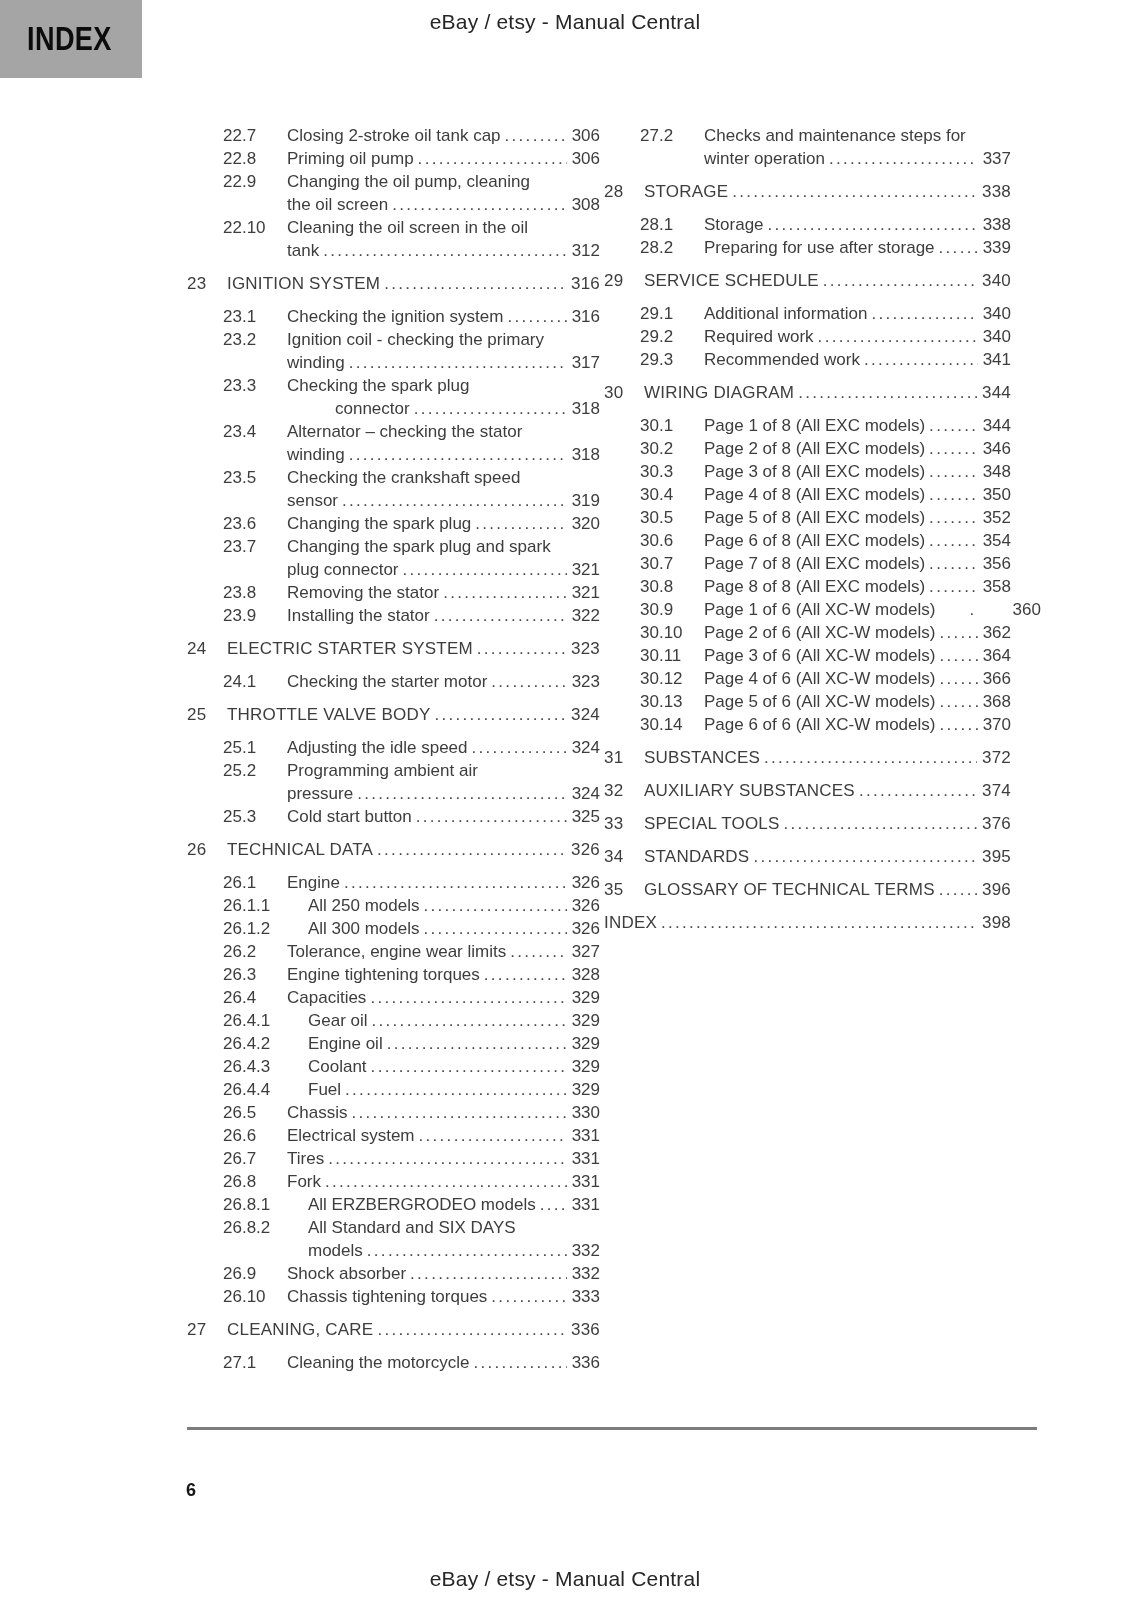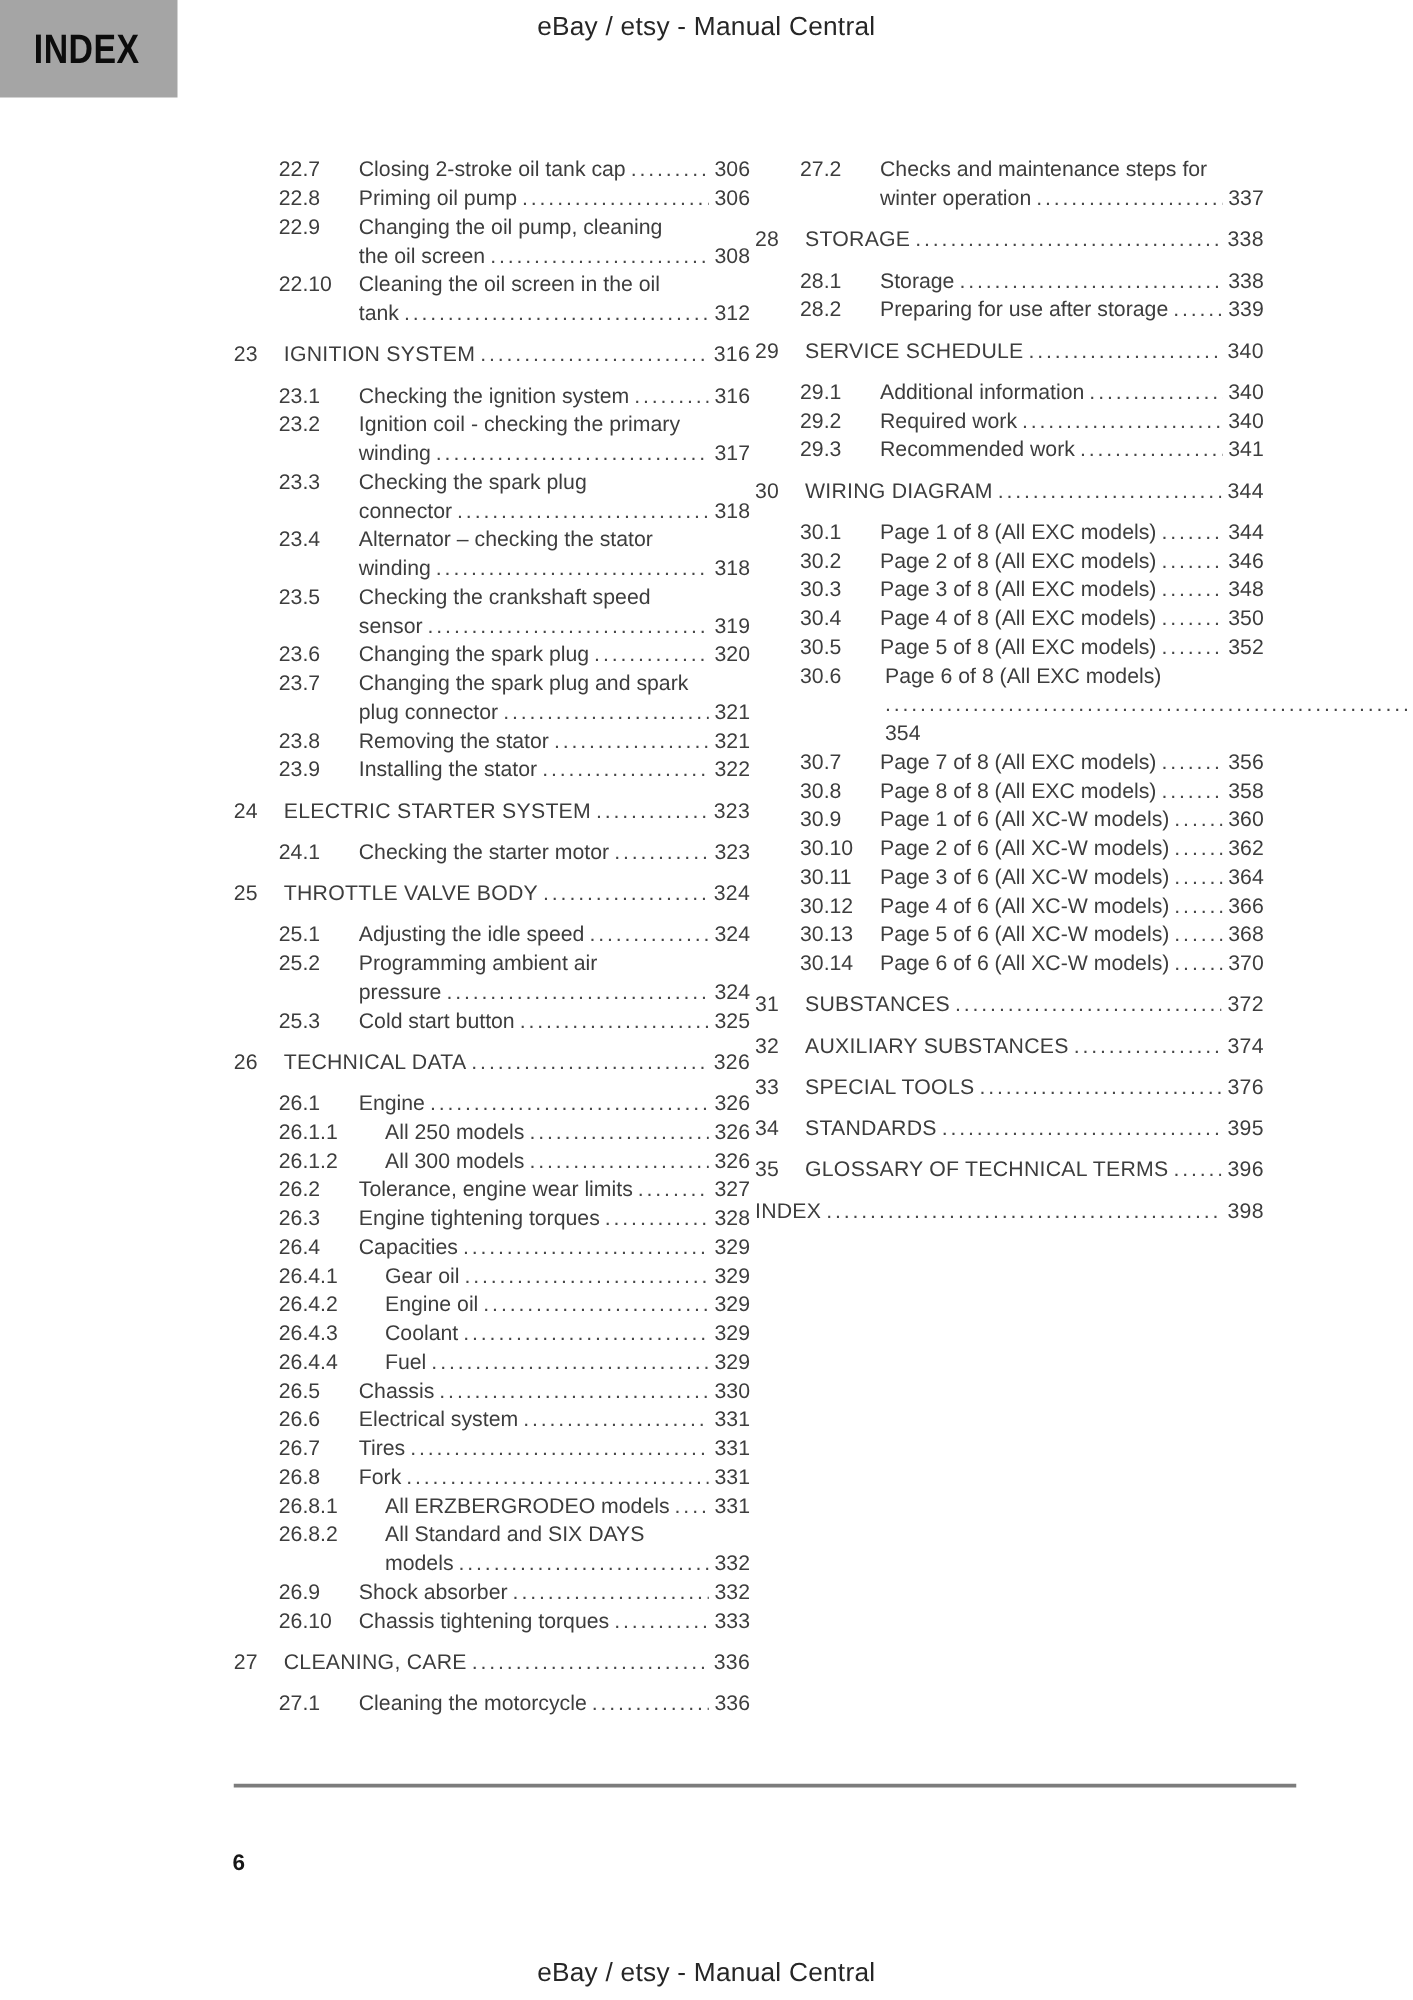--- a/index.html
+++ b/index.html
@@ -139,21 +139,21 @@
           <span class="txt">winding</span>
           <span class="dots"></span>
           <span class="page">317</span>
         </span>
       </span>
     </div>
     <div class="entry l1">
       <span class="num">23.3</span>
       <span class="body">
         <span class="line1">Checking the spark plug</span>
-        <span class="lastline" style="display: flex;">
+        <span class="lastline" style="display: flex; margin-left: 48px;">
           <span class="txt">connector</span>
           <span class="dots"></span>
           <span class="page">318</span>
         </span>
       </span>
     </div>
     <div class="entry l1">
       <span class="num">23.4</span>
       <span class="body">
         <span class="line1">Alternator – checking the stator</span>
@@ -627,21 +627,21 @@
         <span class="lastline" style="display: flex;">
           <span class="txt">Page 5 of 8 (All EXC models)</span>
           <span class="dots"></span>
           <span class="page">352</span>
         </span>
       </span>
     </div>
     <div class="entry l1">
       <span class="num">30.6</span>
       <span class="body">
-        <span class="lastline" style="display: flex; flex-direction: column;">
+        <span class="lastline" style="display: flex;">
           <span class="txt">Page 6 of 8 (All EXC models)</span>
           <span class="dots"></span>
           <span class="page">354</span>
         </span>
       </span>
     </div>
     <div class="entry l1">
       <span class="num">30.7</span>
       <span class="body">
         <span class="lastline" style="display: flex;">
@@ -657,21 +657,21 @@
         <span class="lastline" style="display: flex;">
           <span class="txt">Page 8 of 8 (All EXC models)</span>
           <span class="dots"></span>
           <span class="page">358</span>
         </span>
       </span>
     </div>
     <div class="entry l1">
       <span class="num">30.9</span>
       <span class="body">
-        <span class="lastline" style="display: flex;">
+        <span class="lastline" style="display: flex; gap: 30px;">
           <span class="txt">Page 1 of 6 (All XC-W models)</span>
           <span class="dots"></span>
           <span class="page">360</span>
         </span>
       </span>
     </div>
     <div class="entry l1">
       <span class="num">30.10</span>
       <span class="body">
         <span class="lastline" style="display: flex;">

